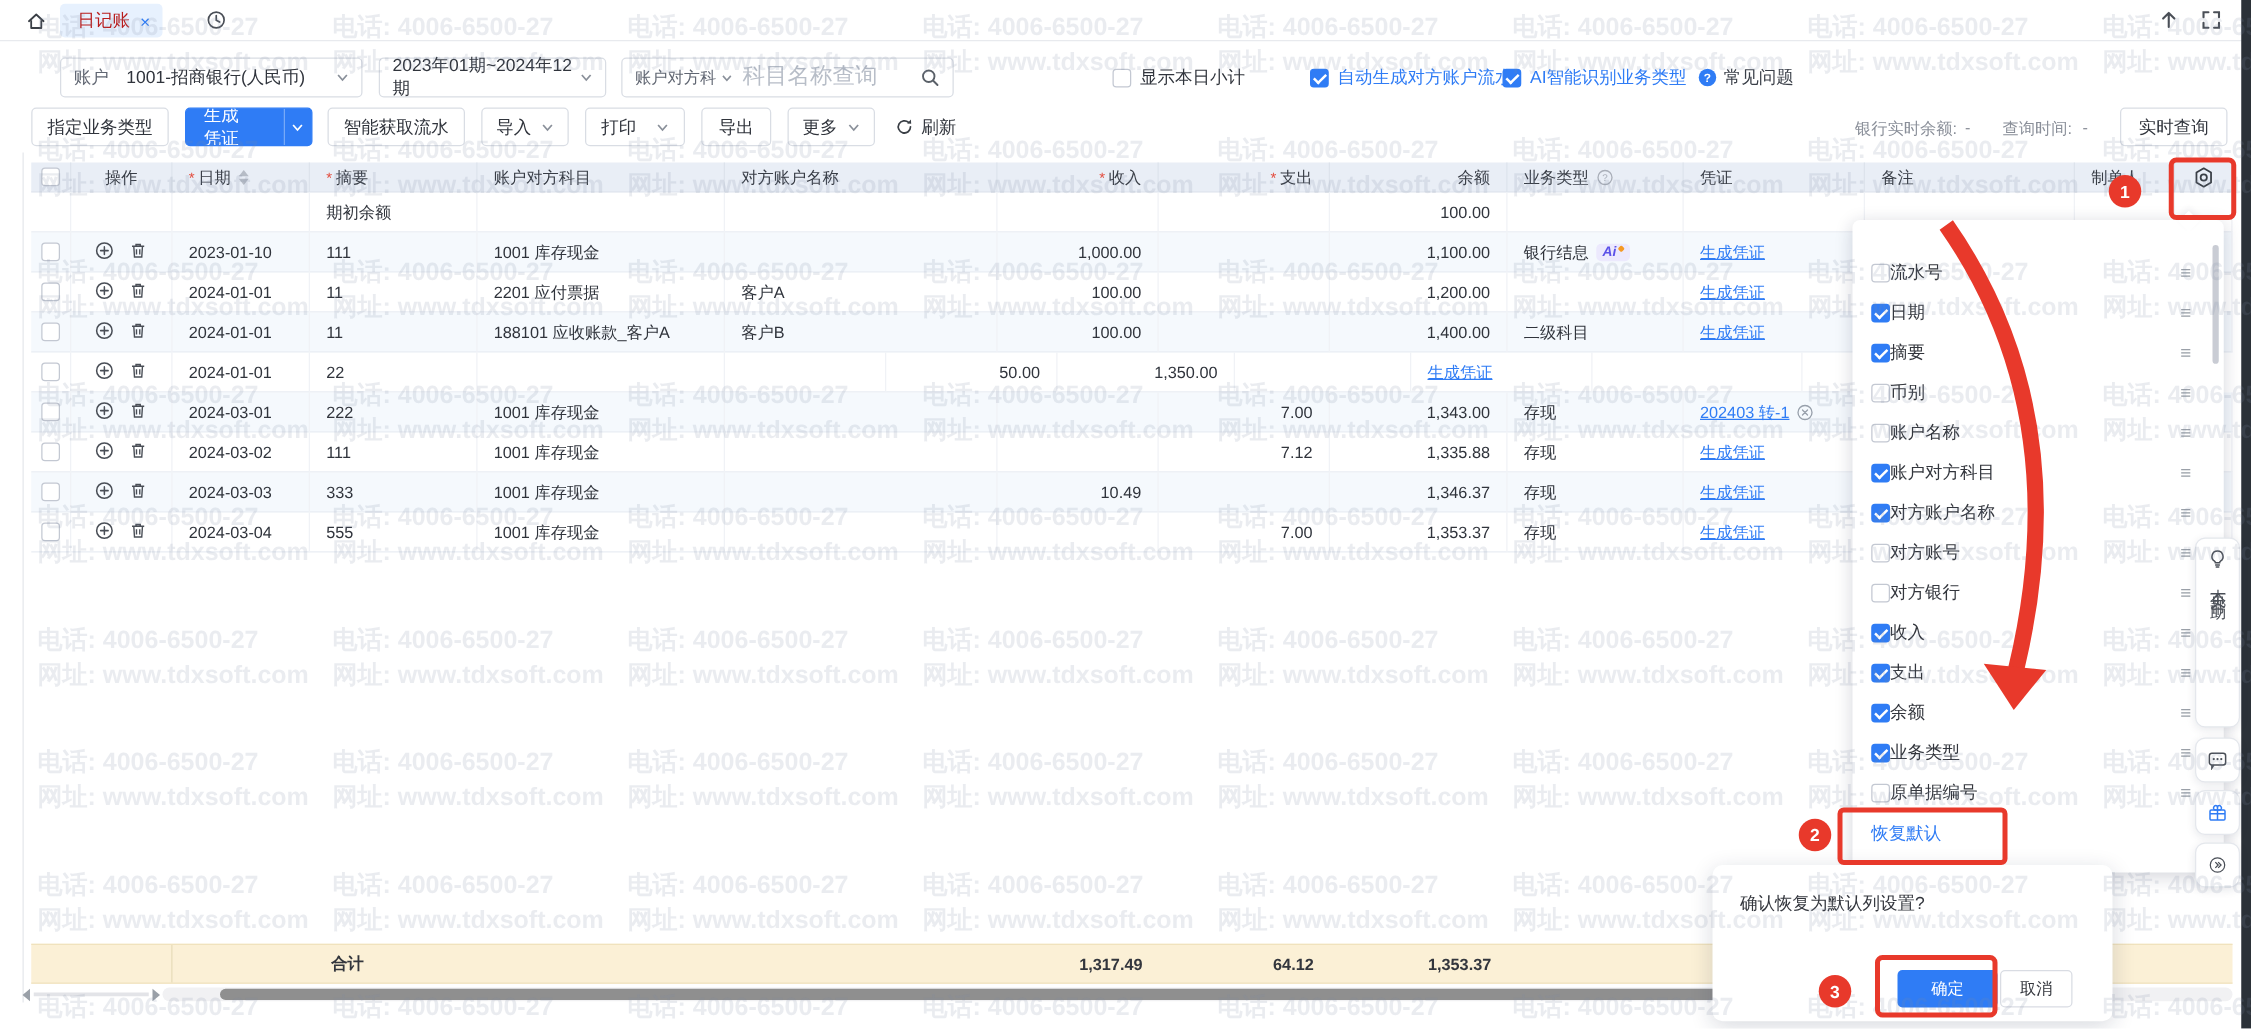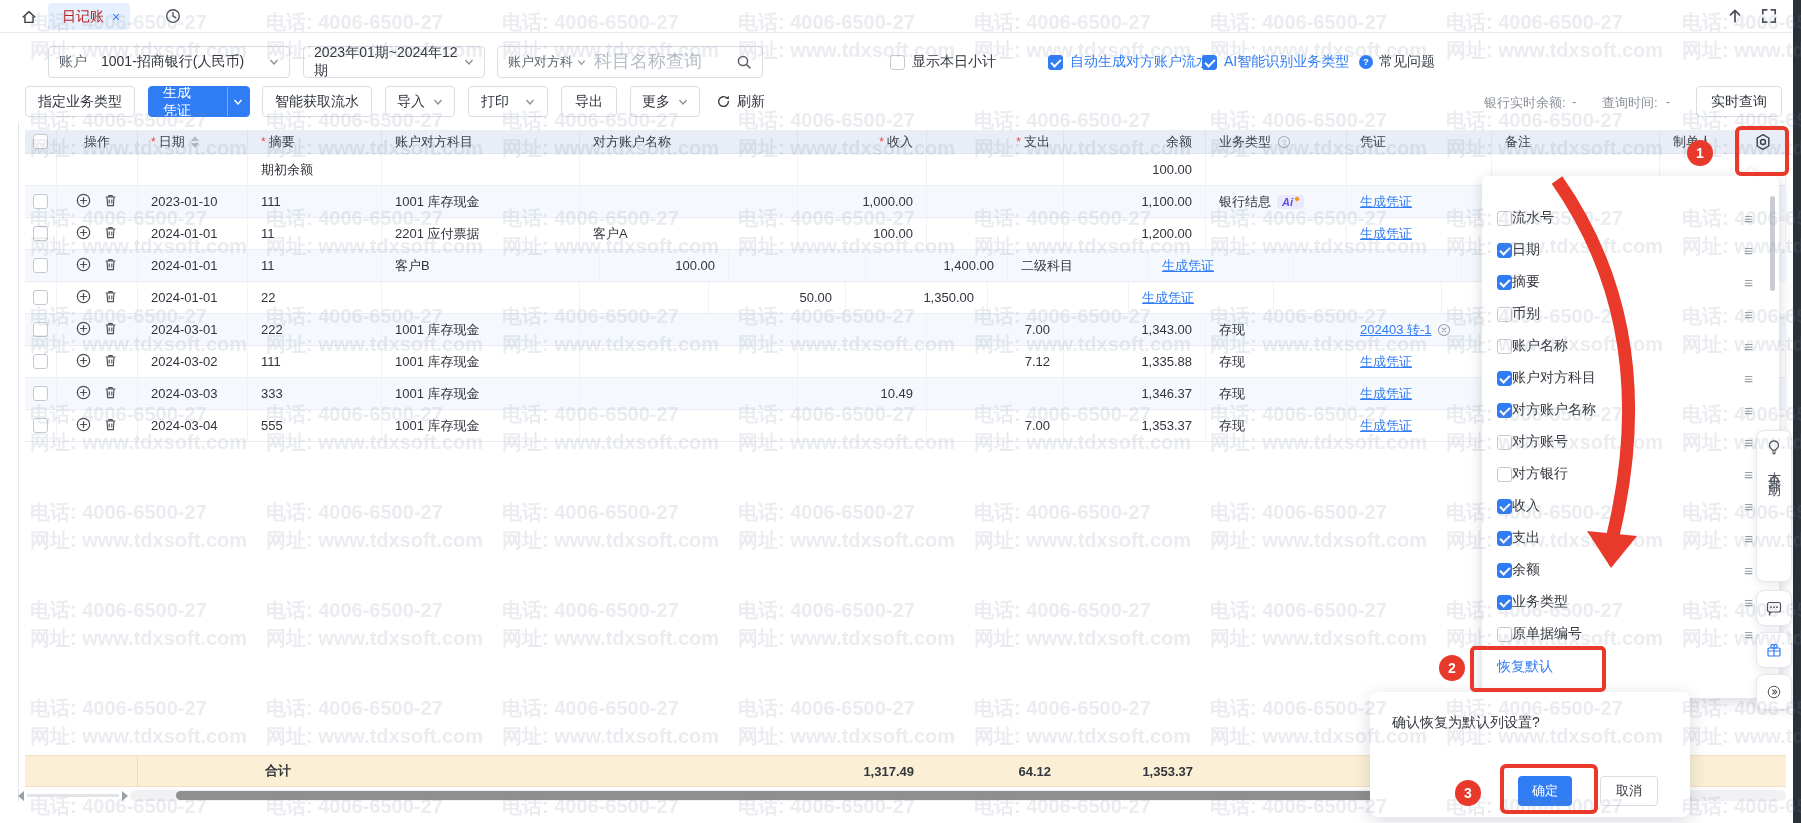--- a/index.html
+++ b/index.html
@@ -83,21 +83,21 @@
   .pitem .spacer { flex:1; }
   .drag-handle { color:#9aa0a8; font-size:15px; letter-spacing:0; cursor:grab; line-height:1; }
   .panel-scroll { position:absolute; right:4px; top:20px; width:5px; height:95px; background:#c9ccd4; border-radius:3px; }
   .restore { position:absolute; left:15px; top:482px; font-size:14px; color:#2f7cf5; cursor:pointer; }
 
   
   .dialog { position:absolute; left:1370px; top:692px; width:320px; height:125px; background:#fff; border-radius:8px;
             box-shadow:0 4px 18px rgba(20,30,60,.16); z-index:7; }
   .dialog .msg { position:absolute; left:22px; top:22px; font-size:14px; color:#33363d; }
   .dlg-btn { position:absolute; top:84px; height:30px; border-radius:4px; font-size:13px; display:flex; align-items:center; justify-content:center; cursor:pointer; }
-  .dlg-ok { left:148px; width:54px; background:#2f7cf5; color:#fff; }
+  .dlg-ok { left:148px; width:80px; background:#2f7cf5; color:#fff; }
   .dlg-cancel { left:230px; width:58px; background:#fff; border:1px solid #d9dce3; color:#33363d; }
 
   
   .dark-edge { position:absolute; right:0; top:0; width:8px; height:823px; background:#2b3138; z-index:8; }
   .help-box { position:absolute; left:1756px; width:36px; background:#fff; border:1px solid #e4e7ec; border-radius:8px;
               box-shadow:0 2px 8px rgba(20,30,60,.10); z-index:9; display:flex; flex-direction:column; align-items:center; }
   .help-main { top:430px; height:152px; padding-top:8px; gap:6px; }
   .v-text { writing-mode:vertical-rl; font-size:13px; color:#4a4f57; letter-spacing:4px; }
   .help-sq { height:36px; justify-content:center; }
 
@@ -382,20 +382,21 @@
             <span><svg width="15" height="15" viewBox="0 0 16 16">
                 <circle cx="8" cy="8" r="6.6" fill="none" stroke="#4a4f57" stroke-width="1.3"></circle>
                 <path d="M8 4.8v6.4M4.8 8h6.4" stroke="#4a4f57" stroke-width="1.3" stroke-linecap="round"></path>
               </svg></span>
             <span><svg width="15" height="15" viewBox="0 0 16 16" fill="none" stroke="#4a4f57" stroke-width="1.2">
                 <path d="M2.8 4.3h10.4M6.2 4.3V2.8h3.6v1.5M4.3 4.3l.6 9.2h6.2l.6-9.2M6.6 6.8v4.4M9.4 6.8v4.4"></path>
               </svg></span>
           </div>
           <div class="tc c-date">2024-01-01</div>
           <div class="tc c-sum">11</div>
+          <div class="tc c-subj">188101 应收账款_客户A</div>
           <div class="tc c-cp">客户B</div>
           <div class="tc c-inc num">100.00</div>
           <div class="tc c-exp num"></div>
           <div class="tc c-bal num">1,400.00</div>
           <div class="tc c-biz">
             <span>二级科目</span>
           </div>
           <div class="tc c-vch">
             <span class="vlink">生成凭证</span>
           </div>

